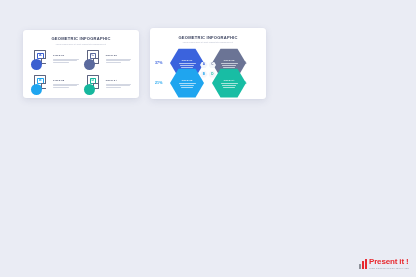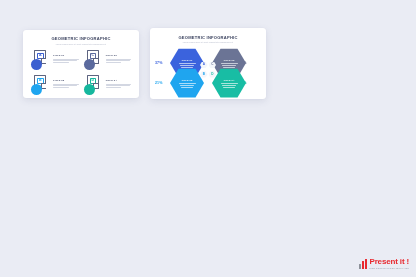--- a/index.html
+++ b/index.html
@@ -139,21 +139,21 @@
     font-size:3.1px; font-weight:bold; line-height:1;
   }
   #mini-a { left:50px; top:14.5px; }
   #mini-c { left:58.5px; top:14.5px; }
   #mini-b { left:50px; top:24px; }
   #mini-d { left:58.5px; top:24px; }
 
   
   .logo {
     position:absolute; right:7px; bottom:8px;
-    display:flex; align-items:flex-end; gap:2px;text-align:right;
+    display:flex; align-items:flex-end; gap:2px;
   }
   .logo-mark { display:flex; align-items:flex-end; gap:0.8px; height:10px; }
   .logo-mark span { display:block; width:2px; background:#8d9199; border-radius:.3px; }
   .logo-mark span:nth-child(1){ height:5px; }
   .logo-mark span:nth-child(2){ height:8px; background:#e8292f; }
   .logo-mark span:nth-child(3){ height:10px; background:#e8292f; }
   .logo-txt { line-height:1; }
   .logo-name { font-size:8px; font-weight:bold; color:#e8292f; letter-spacing:-.15px; }
   .logo-tag { font-size:2.1px; color:#9aa0ad; letter-spacing:.15px; margin-top:1px; transform:scaleY(.9); transform-origin:left; }
 </style>

